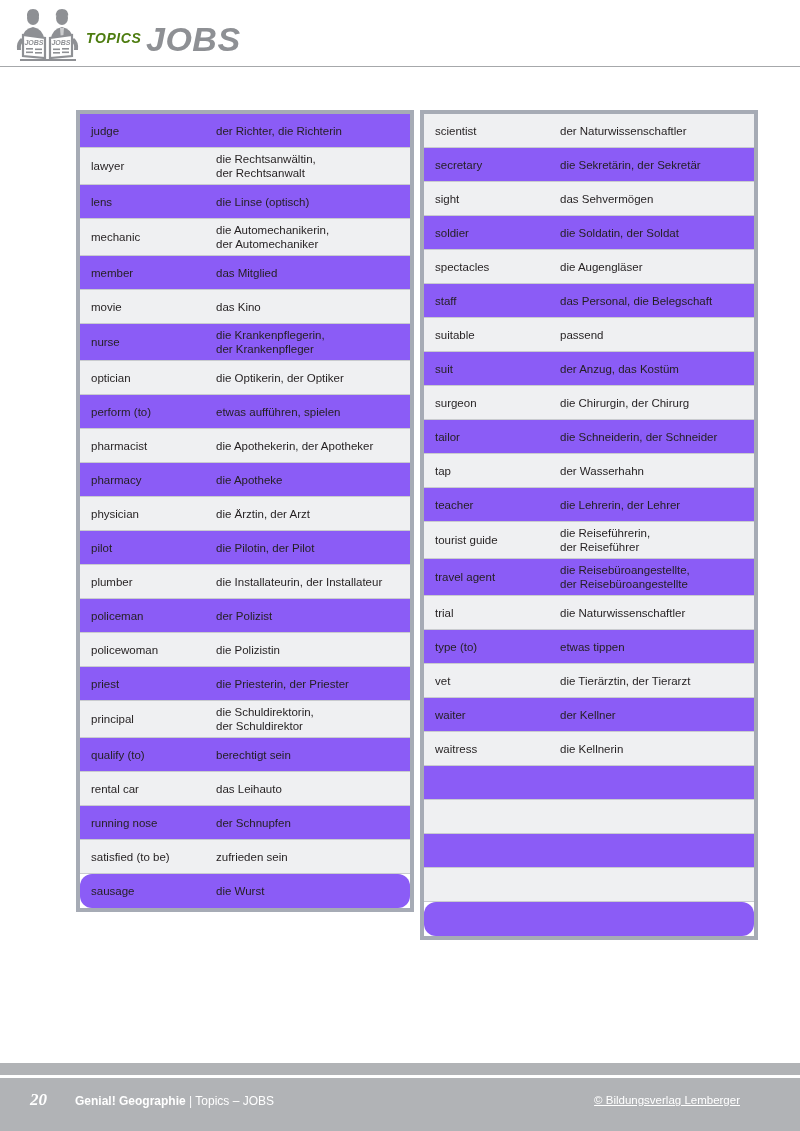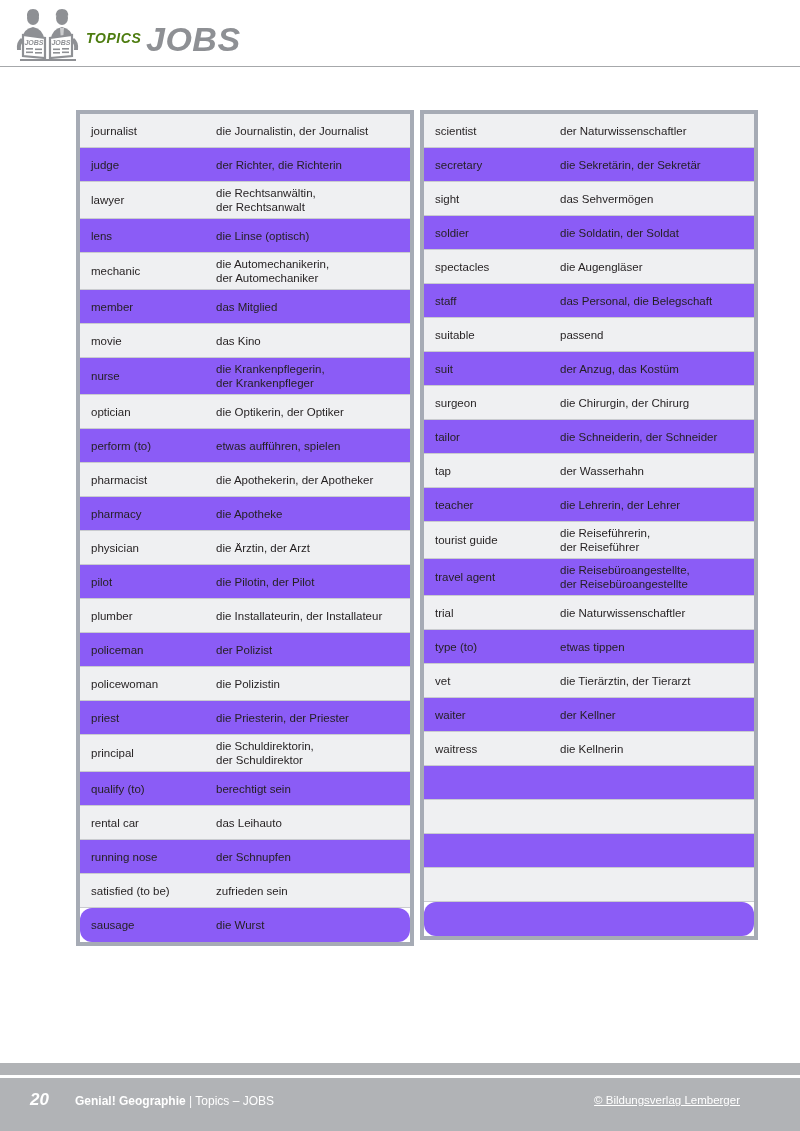--- a/index.html
+++ b/index.html
@@ -136,20 +136,21 @@
     background: #b1b3b6;
   }
   .footer-pageno {
     position: absolute;
     left: 30px;
     top: 1090px;
     font-size: 17px;
     font-weight: bold;
     font-style: italic;
     color: #ffffff;
+    font-family: Liberation Serif, serif;
   }
   .footer-title {
     position: absolute;
     left: 75px;
     top: 1094px;
     font-size: 12px;
     color: #ffffff;
   }
   .footer-title .strong { font-weight: bold; }
   .footer-title .sep { font-weight: normal; opacity: .95; }
@@ -213,24 +214,20 @@
 
   <span class="header-topics">TOPICS</span>
 
   <span class="header-jobs">JOBS</span>
 
   <div class="header-rule"></div>
 </div>
 
 <div class="tables-area">
   <div class="vocab-table left" id="table-left">
-      <div class="vocab-row shade">
-        <div class="cell-en">journalist</div>
-        <div class="cell-de">die Journalistin, der Journalist</div>
-      </div>
       <div class="vocab-row plain">
         <div class="cell-en">judge</div>
         <div class="cell-de">der Richter, die Richterin</div>
       </div>
       <div class="vocab-row shade">
         <div class="cell-en">lawyer</div>
         <div class="cell-de">die Rechtsanwältin,
 der Rechtsanwalt</div>
       </div>
       <div class="vocab-row plain">

